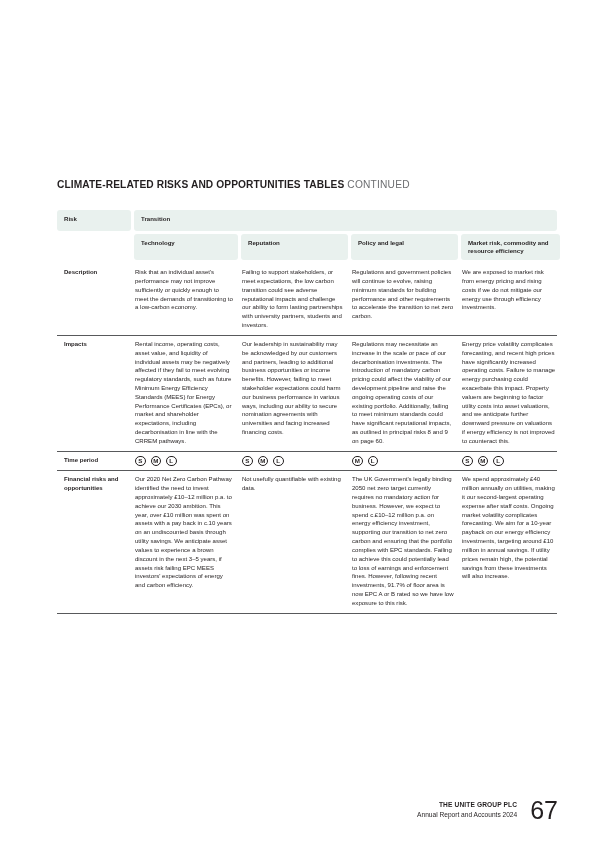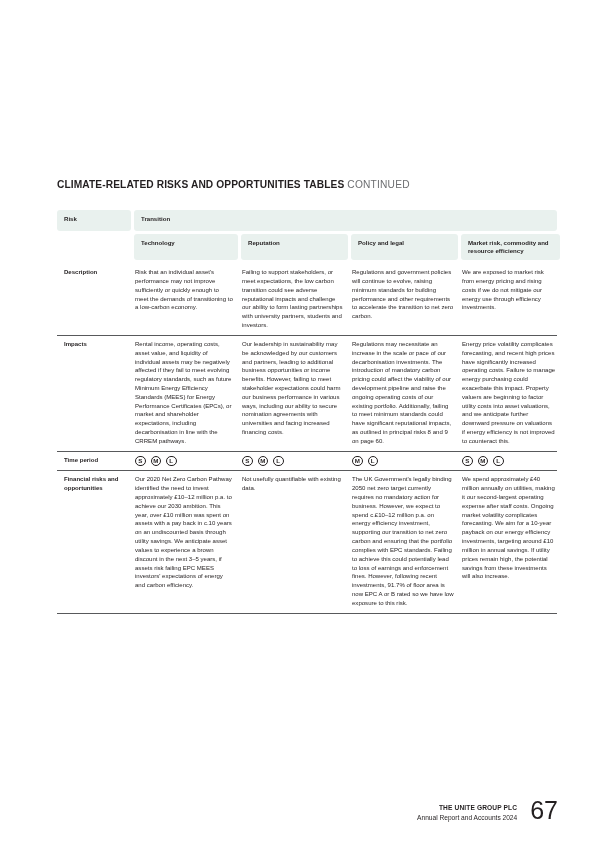--- a/index.html
+++ b/index.html
@@ -129,21 +129,21 @@
     letter-spacing: 0;
   }
   .badge.heavy { border-width: 1.5px; }
 
   
   .footer {
     position: absolute;
     right: 42px;
     top: 798px;
     display: flex;
-    align-items: flex-end;
+    align-items: flex-start;
     gap: 13px;
   }
   .footer-text {
     text-align: right;
     font-size: 6.6px;
     line-height: 1.5;
     color: #231f20;
     padding-top: 2px;
   }
   .footer-text .line1 { font-weight: bold; letter-spacing: 0.02em; }

